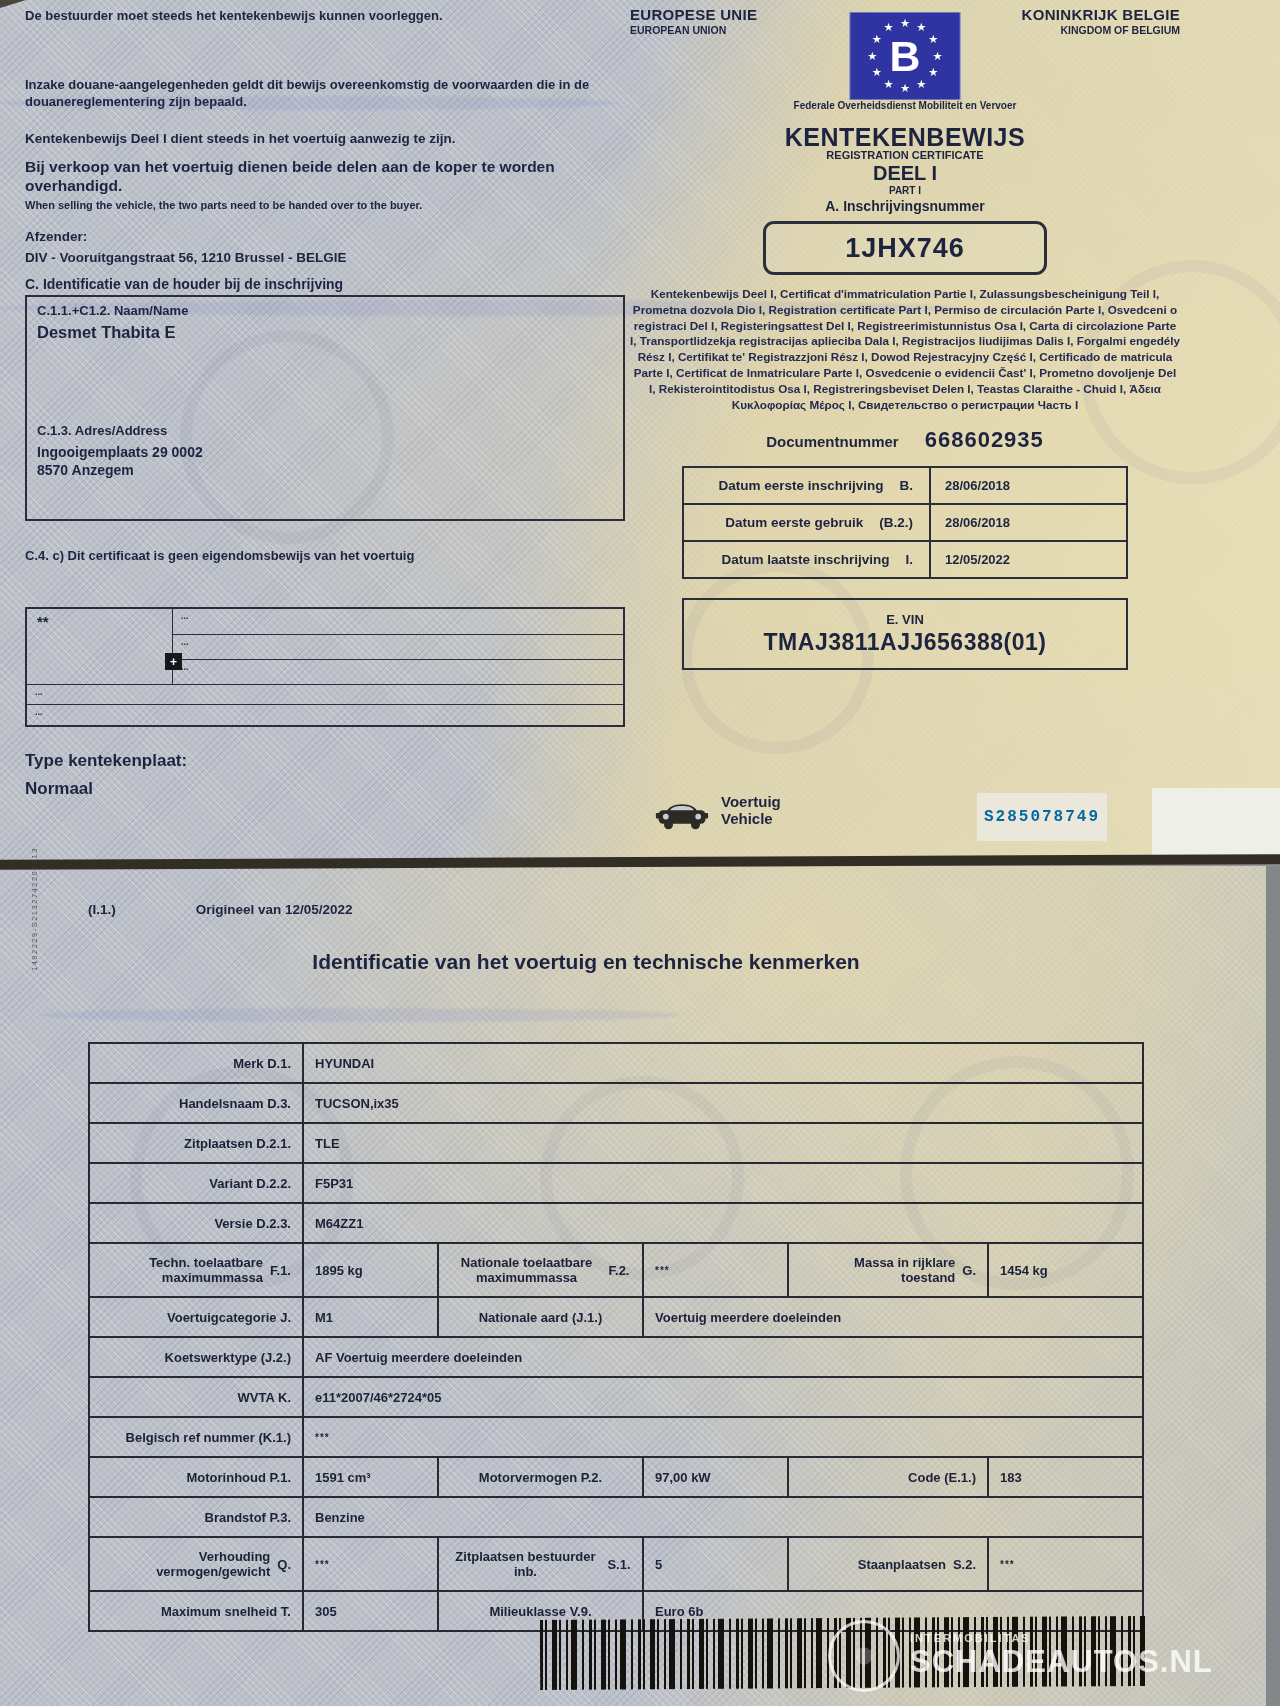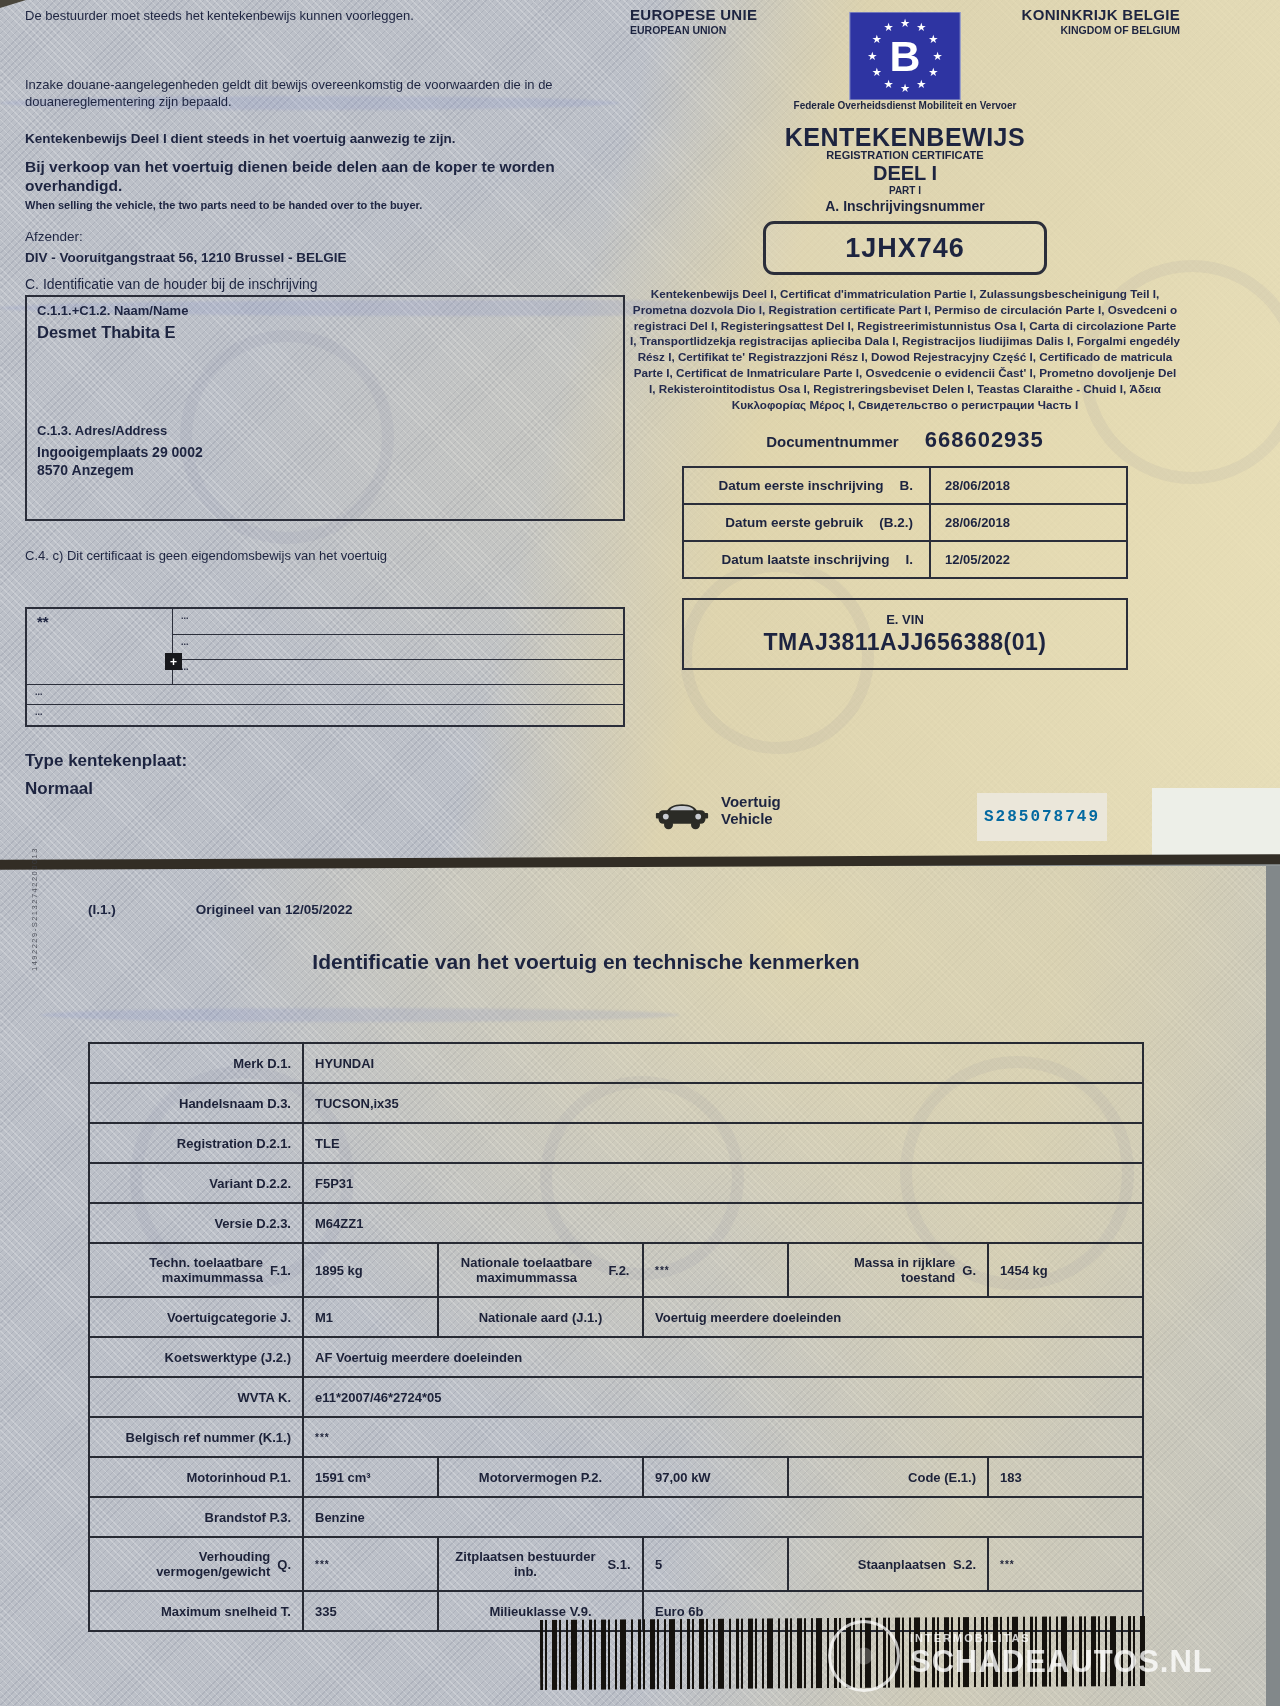--- a/index.html
+++ b/index.html
@@ -25,21 +25,21 @@
       radial-gradient(ellipse at 62% 8%, rgba(233,220,170,.75), transparent 52%),
       linear-gradient(100deg, rgba(229,216,169,0) 55%, rgba(225,214,170,.5) 75%, rgba(214,206,170,.35) 100%);}
   #seam{position:absolute;top:857px;left:-12px;width:1304px;height:10px;background:#322d25;transform:rotate(-.25deg);z-index:4;}
   #corner-white{position:absolute;top:788px;right:0;width:128px;height:72px;background:#edefe8;z-index:3;}
   #edge-dark{position:absolute;top:866px;right:0;width:14px;height:840px;background:#82888a;z-index:5;}
   #tl-dark{position:absolute;top:0;left:0;width:26px;height:8px;background:#4a463c;clip-path:polygon(0 0,100% 0,0 100%);}
 
   .band{position:absolute;background:rgba(110,130,205,.14);border-radius:50%;filter:blur(1px);}
   .ring{position:absolute;border-radius:50%;border:12px solid rgba(95,102,140,.07);}
 
-  .txt{position:absolute;font-weight:400;line-height:1.28;}
+  .txt{position:absolute;font-weight:700;line-height:1.28;}
 
   
   #para1{left:25px;top:8px;width:600px;font-size:13px;}
   #para2{left:25px;top:33px;width:565px;font-size:13px;}
   #para3{left:25px;top:77px;width:588px;font-size:13px;}
   #bold1{left:25px;top:130px;width:600px;font-size:13.5px;font-weight:700;}
   #bold2{left:25px;top:158px;width:548px;font-size:15.5px;font-weight:700;line-height:1.2;}
   #bold2en{left:25px;top:198px;width:600px;font-size:11px;font-weight:600;}
   #afzender{left:25px;top:228px;font-size:13.5px;}
   #afzval{left:25px;top:249px;font-size:13.5px;font-weight:700;}
@@ -278,21 +278,21 @@
     <div id="techtable">
       <div class="tr simple">
         <div class="c lblc">Merk D.1.</div>
         <div class="c valc">HYUNDAI</div>
       </div>
       <div class="tr simple">
         <div class="c lblc">Handelsnaam D.3.</div>
         <div class="c valc">TUCSON,ix35</div>
       </div>
       <div class="tr simple">
-        <div class="c lblc">Registration D.2.1.</div>
+        <div class="c lblc">Zitplaatsen D.2.1.</div>
         <div class="c valc">TLE</div>
       </div>
       <div class="tr simple">
         <div class="c lblc">Variant D.2.2.</div>
         <div class="c valc">F5P31</div>
       </div>
       <div class="tr simple">
         <div class="c lblc">Versie D.2.3.</div>
         <div class="c valc">M64ZZ1</div>
       </div>
@@ -355,21 +355,21 @@
           </div>
         <div class="c valc">5</div>
         <div class="c lblc">
             <span class="wrap">Staanplaatsen</span>
             <span>S.2.</span>
           </div>
         <div class="c valc dim">***</div>
       </div>
       <div class="tr quad">
         <div class="c lblc">Maximum snelheid T.</div>
-        <div class="c valc">335</div>
+        <div class="c valc">305</div>
         <div class="c lblc mid">Milieuklasse V.9.</div>
         <div class="c valc">Euro 6b</div>
       </div>
     </div>
 
     <div id="barcode"></div>
     <div id="watermark">
       <div id="wmcircle"></div>
       <div id="wmtexts">
         <div id="wmsmall">INTERMOBILITAS</div>

